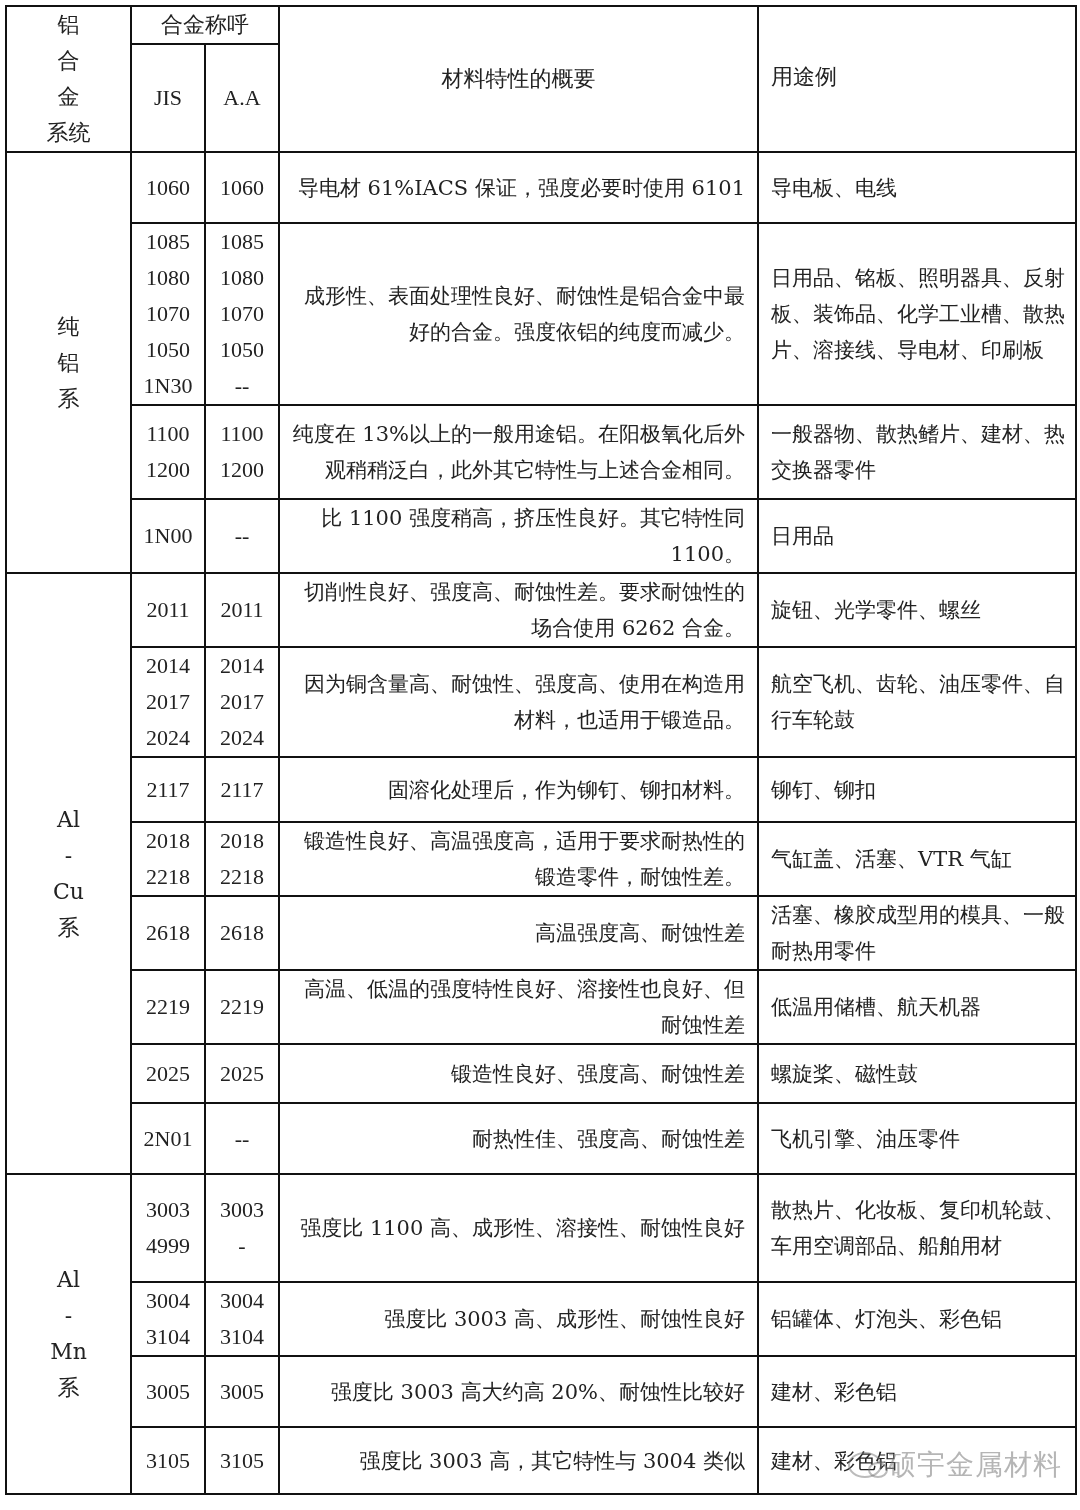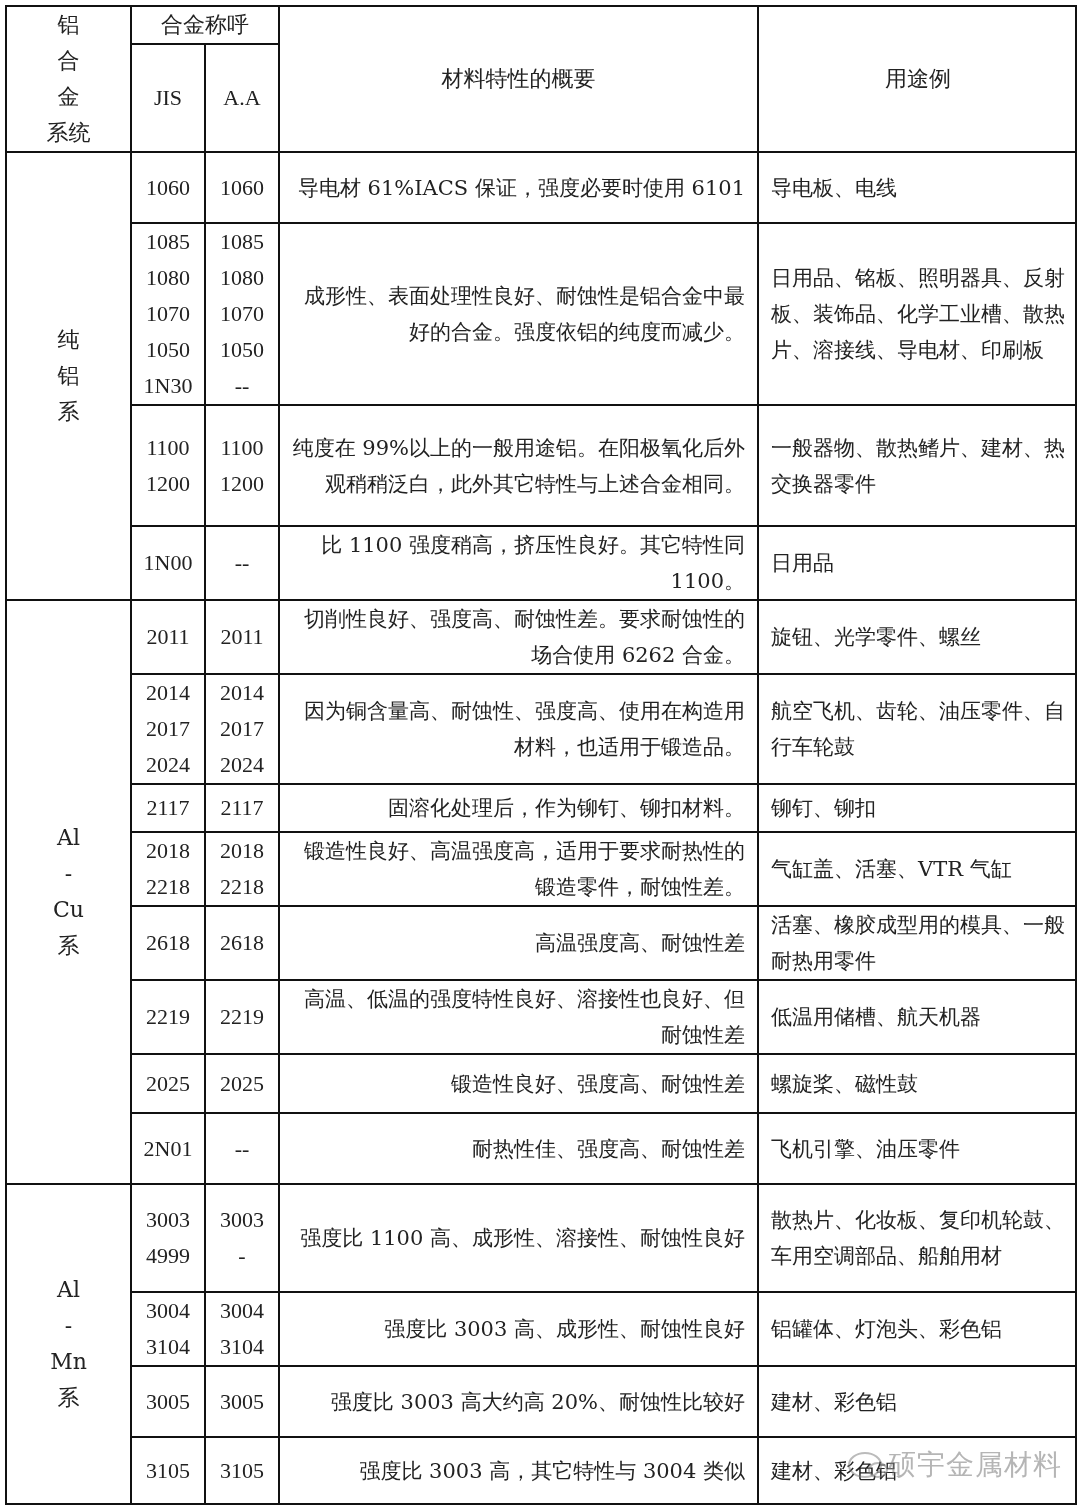--- a/index.html
+++ b/index.html
@@ -33,21 +33,21 @@
       <th class="c-sys" rowspan="2">
         <div class="sys-label" id="hdr-sys">
             <span>铝</span>
             <span>合</span>
             <span>金</span>
             <span>系统</span>
           </div>
       </th>
       <th colspan="2">合金称呼</th>
       <th class="c-desc" rowspan="2" style="text-align:center;">材料特性的概要</th>
-      <th class="c-use" rowspan="2" style="text-align:center;">用途例</th>
+      <th class="c-use" rowspan="2" style="text-align:left;font-family:Liberation Mono, monospace;">用途例</th>
     </tr>
     <tr style="height:108px;">
       <th class="c-jis">JIS</th>
       <th class="c-aa">A.A</th>
     </tr>
   </thead>
   <tbody id="tbody">
       <tr style="height: 71px;">
         <td class="c-sys" rowspan="4">
           <div class="sys-label">
@@ -84,34 +84,34 @@
             <span>1085</span>
             <span>1080</span>
             <span>1070</span>
             <span>1050</span>
             <span>--</span>
           </div>
         </td>
         <td class="c-desc">成形性、表面处理性良好、耐蚀性是铝合金中最好的合金。强度依铝的纯度而减少。</td>
         <td class="c-use">日用品、铭板、照明器具、反射板、装饰品、化学工业槽、散热片、溶接线、导电材、印刷板</td>
       </tr>
-      <tr style="height: 121px; border-radius: 16px;">
+      <tr style="height: 94px; border-radius: 16px;">
         <td class="c-jis">
           <div class="stack">
             <span>1100</span>
             <span>1200</span>
           </div>
         </td>
         <td class="c-aa">
           <div class="stack">
             <span>1100</span>
             <span>1200</span>
           </div>
         </td>
-        <td class="c-desc">纯度在 99%以上的一般用途铝。在阳极氧化后外观稍稍泛白，此外其它特性与上述合金相同。</td>
+        <td class="c-desc">纯度在 13%以上的一般用途铝。在阳极氧化后外观稍稍泛白，此外其它特性与上述合金相同。</td>
         <td class="c-use">一般器物、散热鳍片、建材、热交换器零件</td>
       </tr>
       <tr style="height: 72px;">
         <td class="c-jis">
           <div class="stack">
             <span>1N00</span>
           </div>
         </td>
         <td class="c-aa">
           <div class="stack">
@@ -154,21 +154,21 @@
         <td class="c-aa">
           <div class="stack">
             <span>2014</span>
             <span>2017</span>
             <span>2024</span>
           </div>
         </td>
         <td class="c-desc">因为铜含量高、耐蚀性、强度高、使用在构造用材料，也适用于锻造品。</td>
         <td class="c-use">航空飞机、齿轮、油压零件、自行车轮鼓</td>
       </tr>
-      <tr style="height: 48px;">
+      <tr style="height: 65px;">
         <td class="c-jis">
           <div class="stack">
             <span>2117</span>
           </div>
         </td>
         <td class="c-aa">
           <div class="stack">
             <span>2117</span>
           </div>
         </td>

